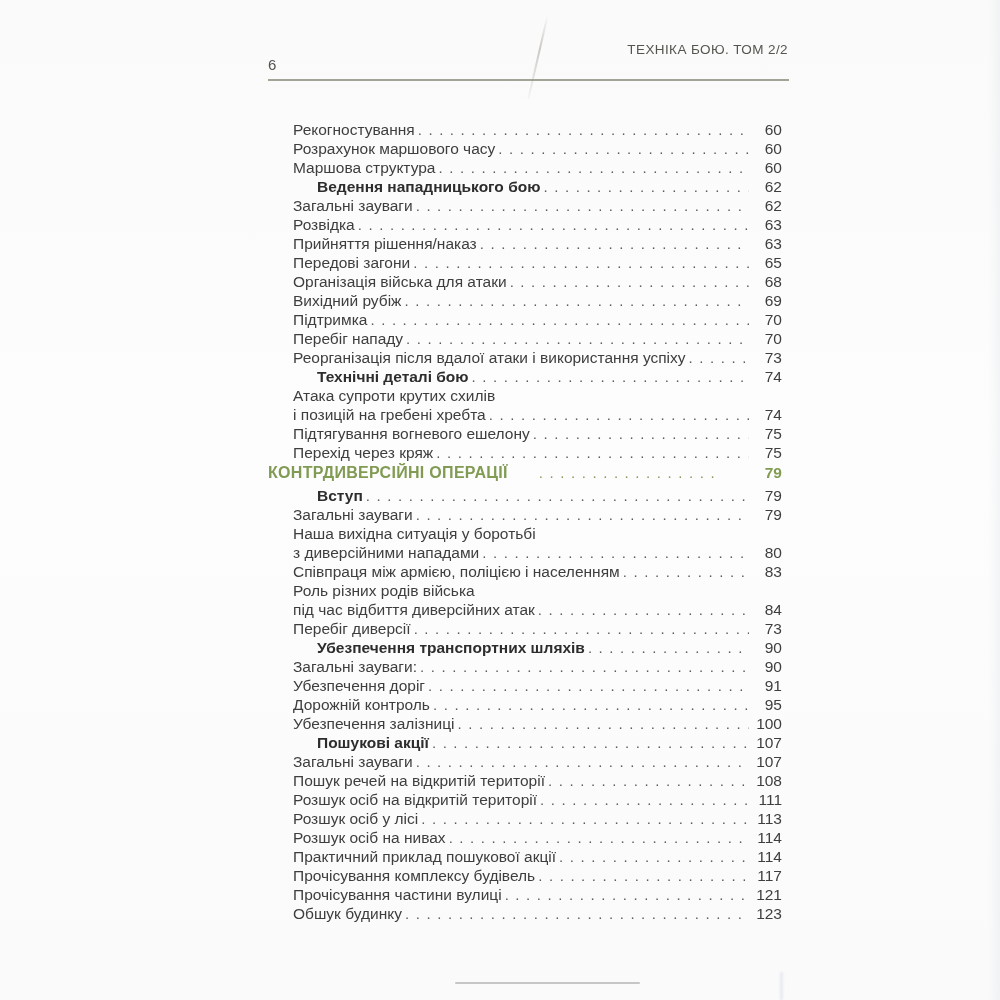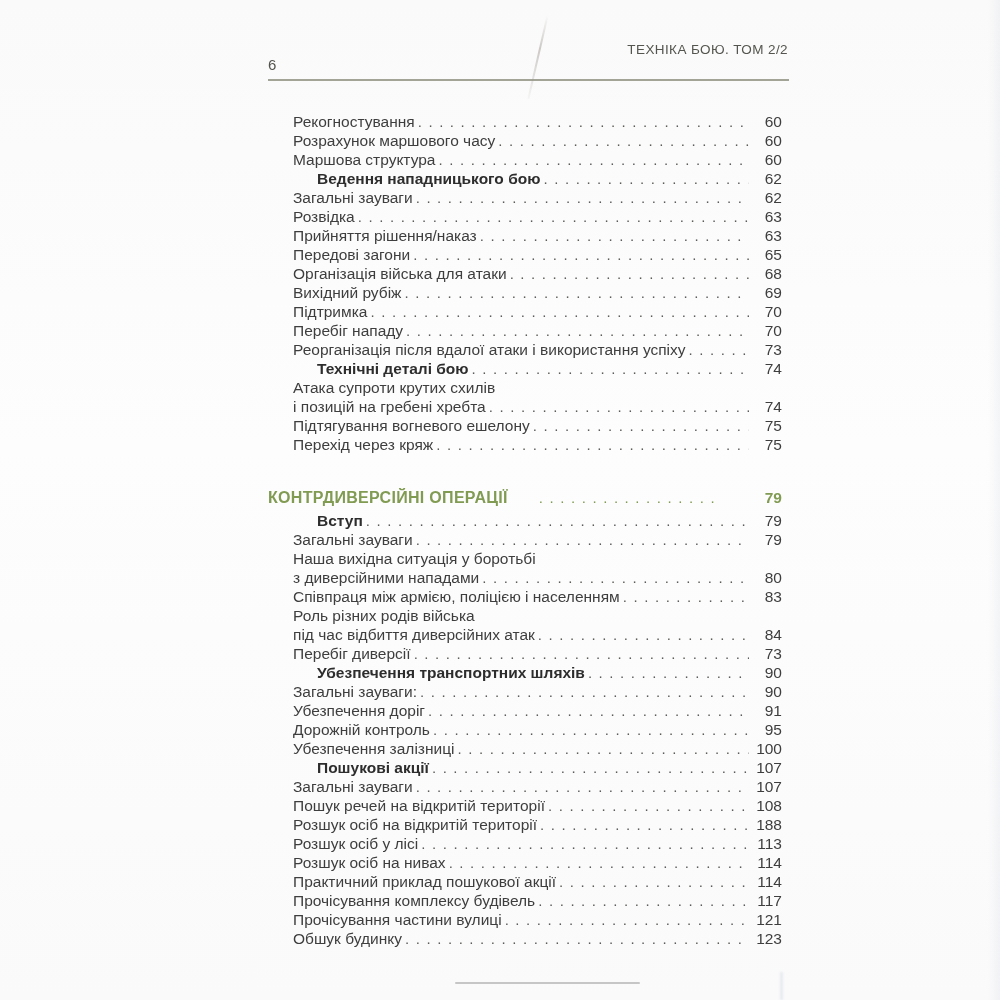--- a/index.html
+++ b/index.html
@@ -20,32 +20,32 @@
   .hdr-title{
     position:absolute;right:212px;top:42px;
     font-size:13.5px;color:#55554f;letter-spacing:.4px;
   }
   .hdr-rule{
     position:absolute;left:268px;top:79px;width:521px;height:2px;
     background:#a3a396;
   }
   
   .toc{
-    position:absolute;left:268px;top:112px;width:514px;
+    position:absolute;left:268px;top:120px;width:514px;
   }
   .toc-row{
     display:flex;align-items:baseline;
     height:19px;line-height:19px;
     font-size:15.5px;color:#3e3e3e;
     padding-left:25px;
   }
   .toc-row .label{white-space:nowrap;}
   .toc-row.bold .label{font-weight:bold;color:#2d2d2d;margin-left:24px;}
   .toc-row.section{
-    padding-left:0;margin-top:33px;margin-bottom:2px;
+    padding-left:0;margin-bottom:2px;
     height:22px;line-height:22px;gap:28px;
   }
   .toc-row.section .label{font-size:16px;font-weight:bold;letter-spacing:.3px;}
   .toc-row.section .label,
   .toc-row.section .leader,
   .toc-row.section .pg{color:#819b53;}
   .toc-row.section .pg{font-weight:bold;}
   .leader{
     flex:1;overflow:hidden;white-space:nowrap;
     color:#5c5c58;letter-spacing:1.2px;padding-left:3px;
@@ -256,21 +256,21 @@
     <span class="pg">107</span>
   </div>
       <div class="toc-row">
     <span class="label">Пошук речей на відкритій території</span>
     <span class="leader"></span>
     <span class="pg">108</span>
   </div>
       <div class="toc-row">
     <span class="label">Розшук осіб на відкритій території</span>
     <span class="leader"></span>
-    <span class="pg">188</span>
+    <span class="pg">111</span>
   </div>
       <div class="toc-row">
     <span class="label">Розшук осіб у лісі</span>
     <span class="leader"></span>
     <span class="pg">113</span>
   </div>
       <div class="toc-row">
     <span class="label">Розшук осіб на нивах</span>
     <span class="leader"></span>
     <span class="pg">114</span>

